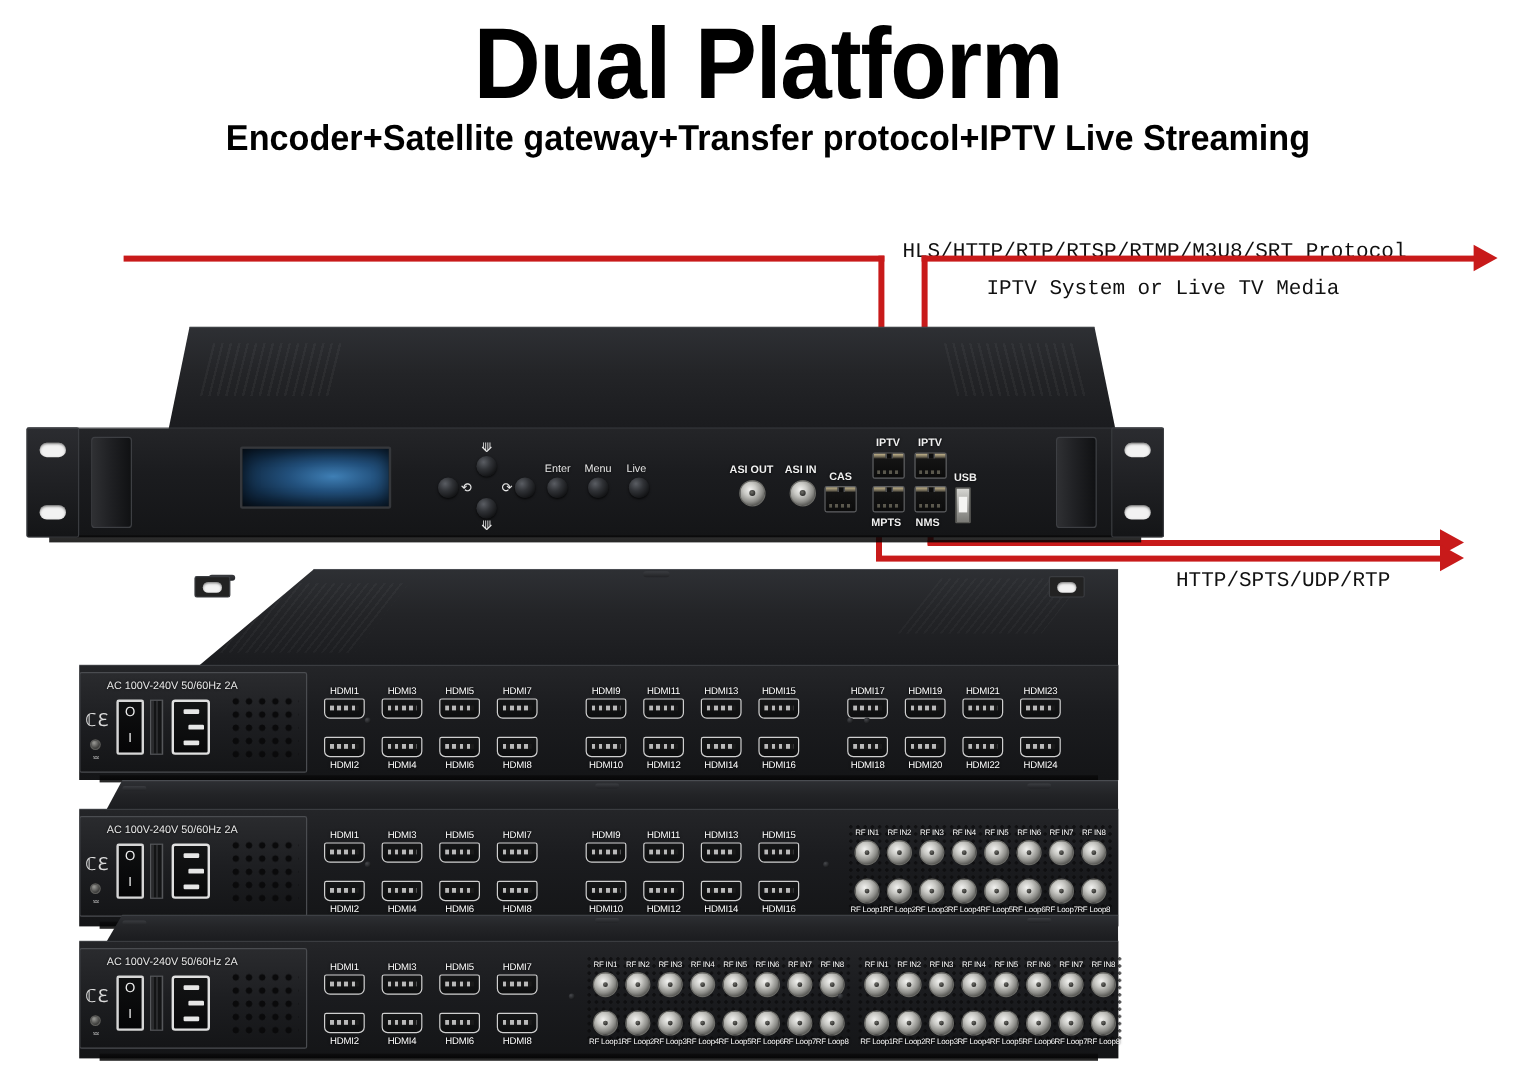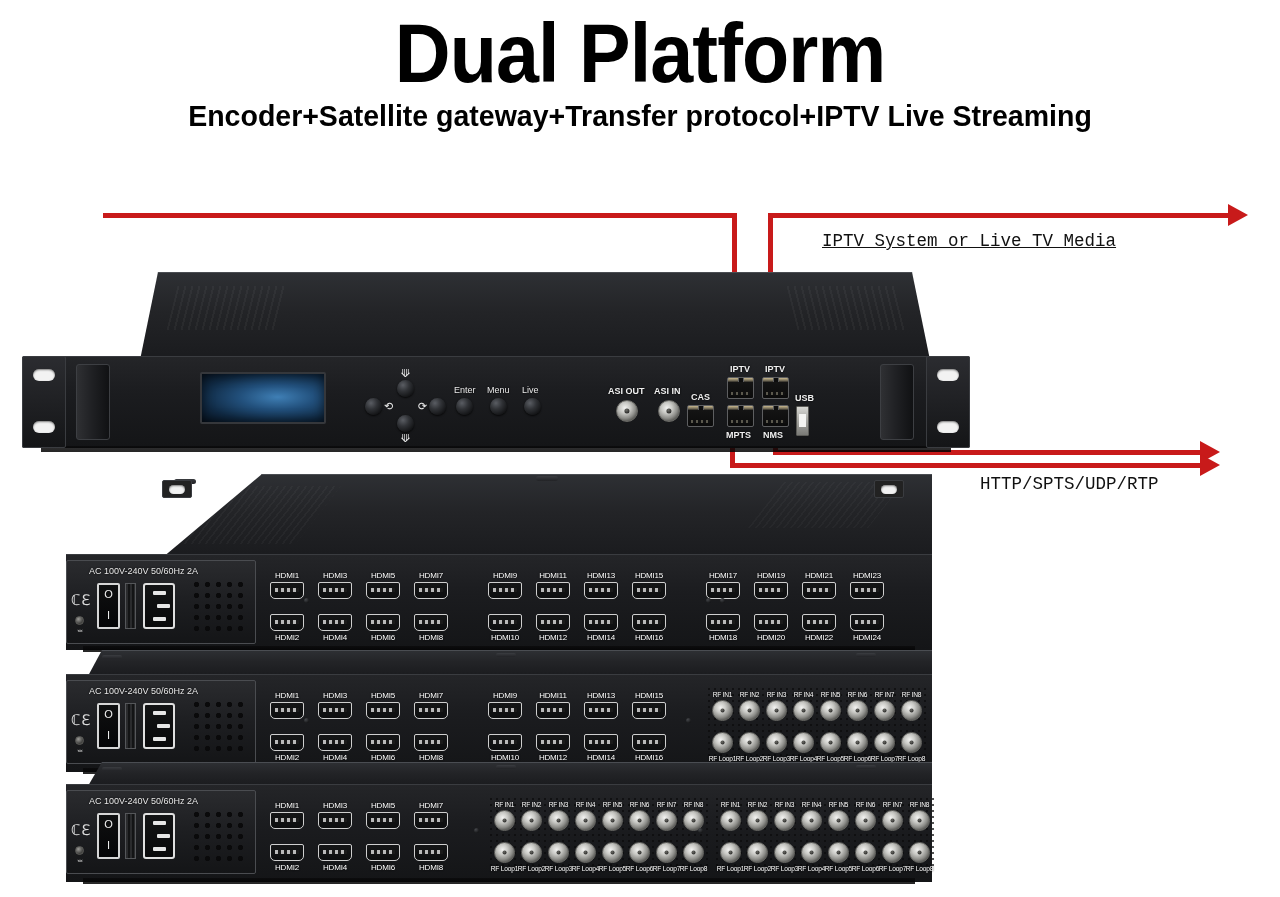--- a/index.html
+++ b/index.html
@@ -286,21 +286,22 @@
 </style>
 </head>
 <body>
 
 <div class="stage">
 
   <div class="title-main">Dual Platform</div>
   <div class="title-sub">Encoder+Satellite gateway+Transfer protocol+IPTV Live Streaming</div>
 
 
-  <div class="ann" style="left:822px; top:229px;text-decoration:underline;">IPTV System or Live TV Media</div>
+  <div class="ann" style="left:752px; top:198px;">HLS/HTTP/RTP/RTSP/RTMP/M3U8/SRT Protocol</div>
+  <div class="ann" style="left:822px; top:229px;">IPTV System or Live TV Media</div>
 
   <div class="ann" style="left:980px; top:472px;">HTTP/SPTS/UDP/RTP</div>
 
   <div class="rl rl-h" style="left:103px; top:213px; width:634px;"></div>
   <div class="rl rl-v" style="left:732px; top:213px; height:131px;"></div>
   <div class="arrow-down" style="left:723px; top:341px;"></div>
 
   <div class="rl rl-h" style="left:103px; top:252px; width:5px; height:0;"></div>
 
   <div class="arrow-down" style="left:759px; top:341px;"></div>

